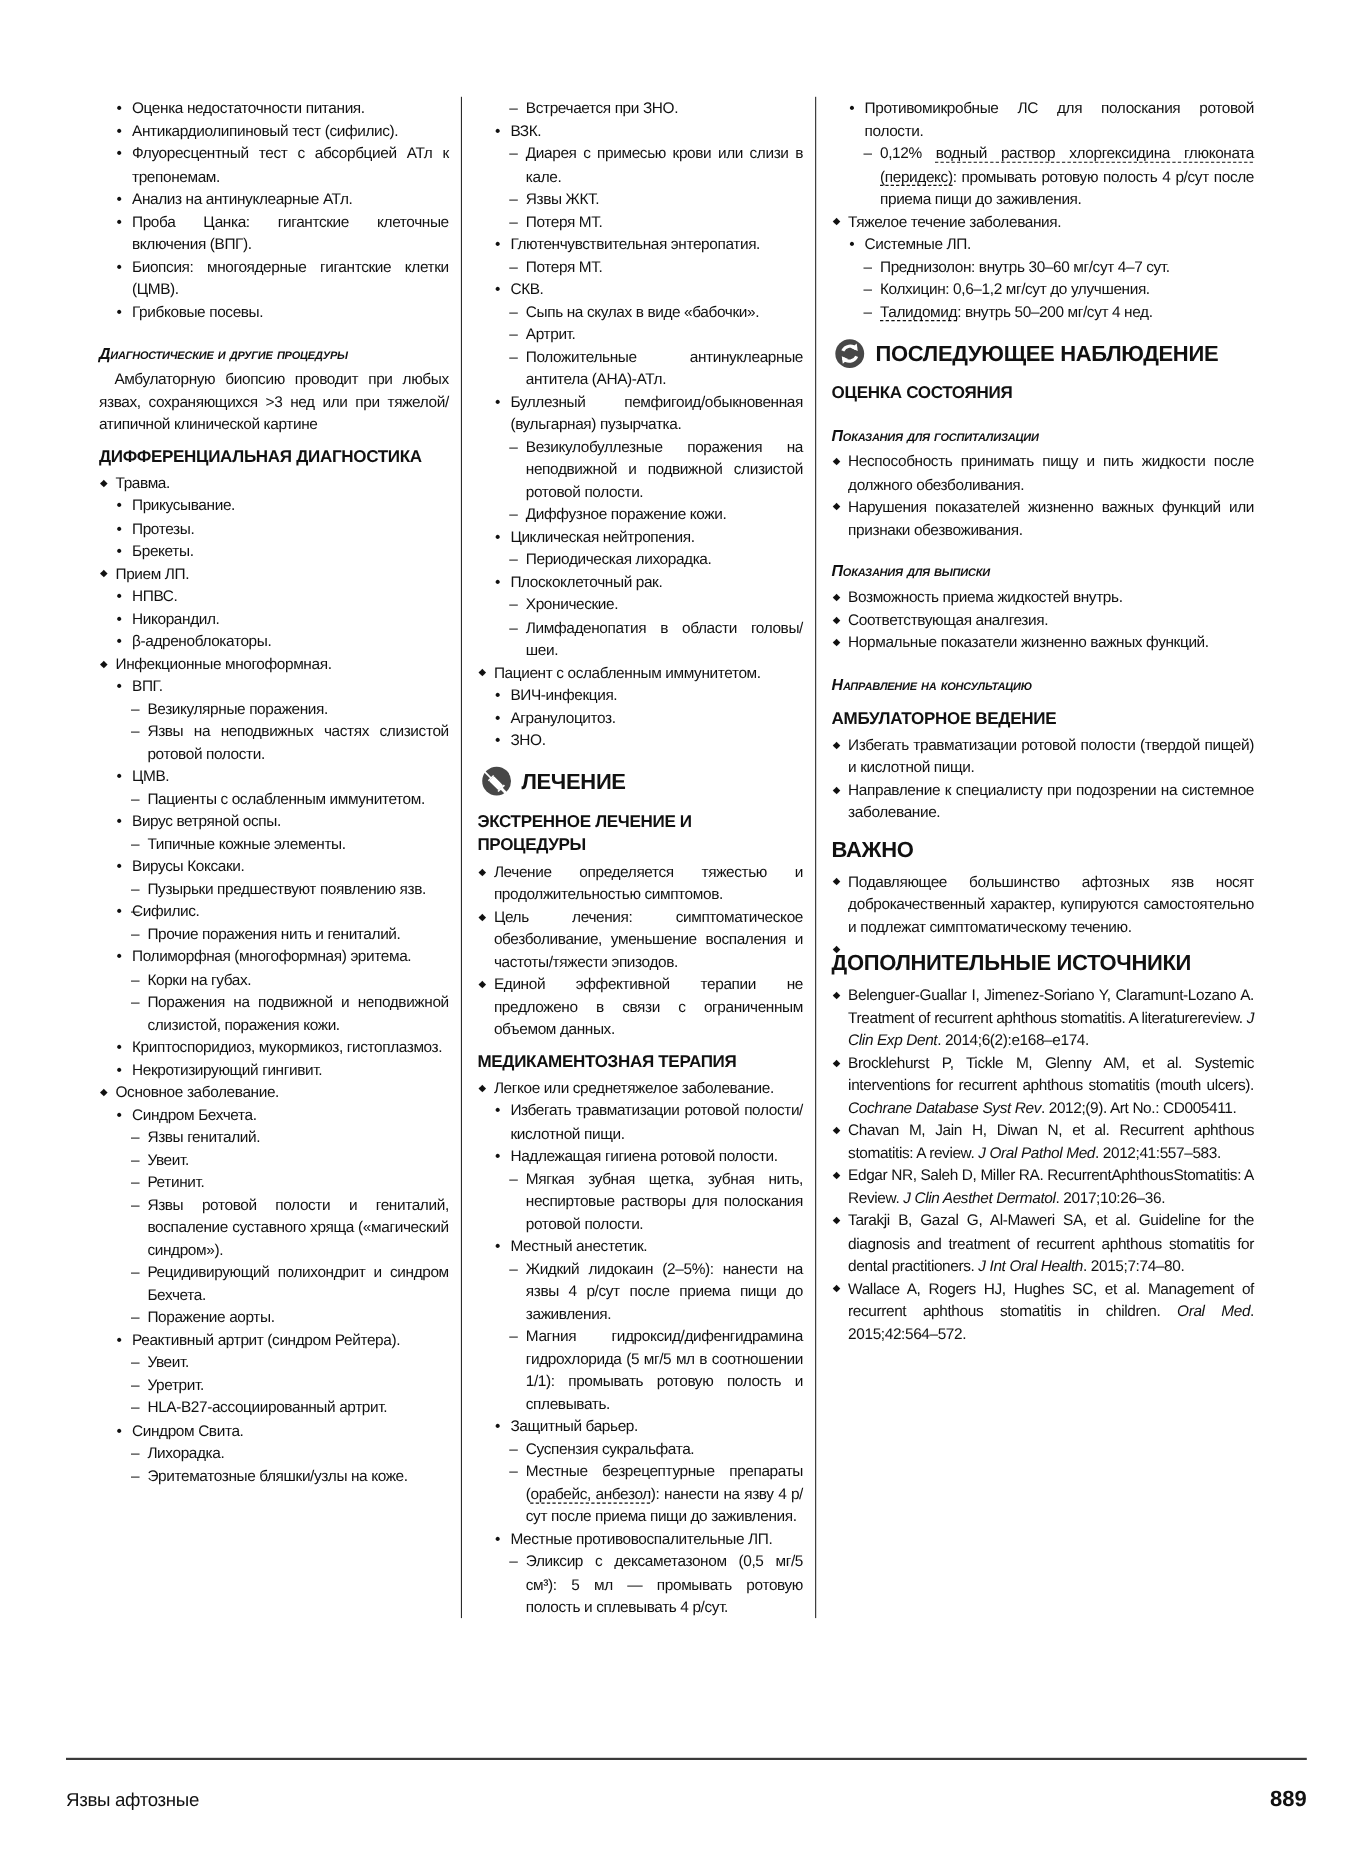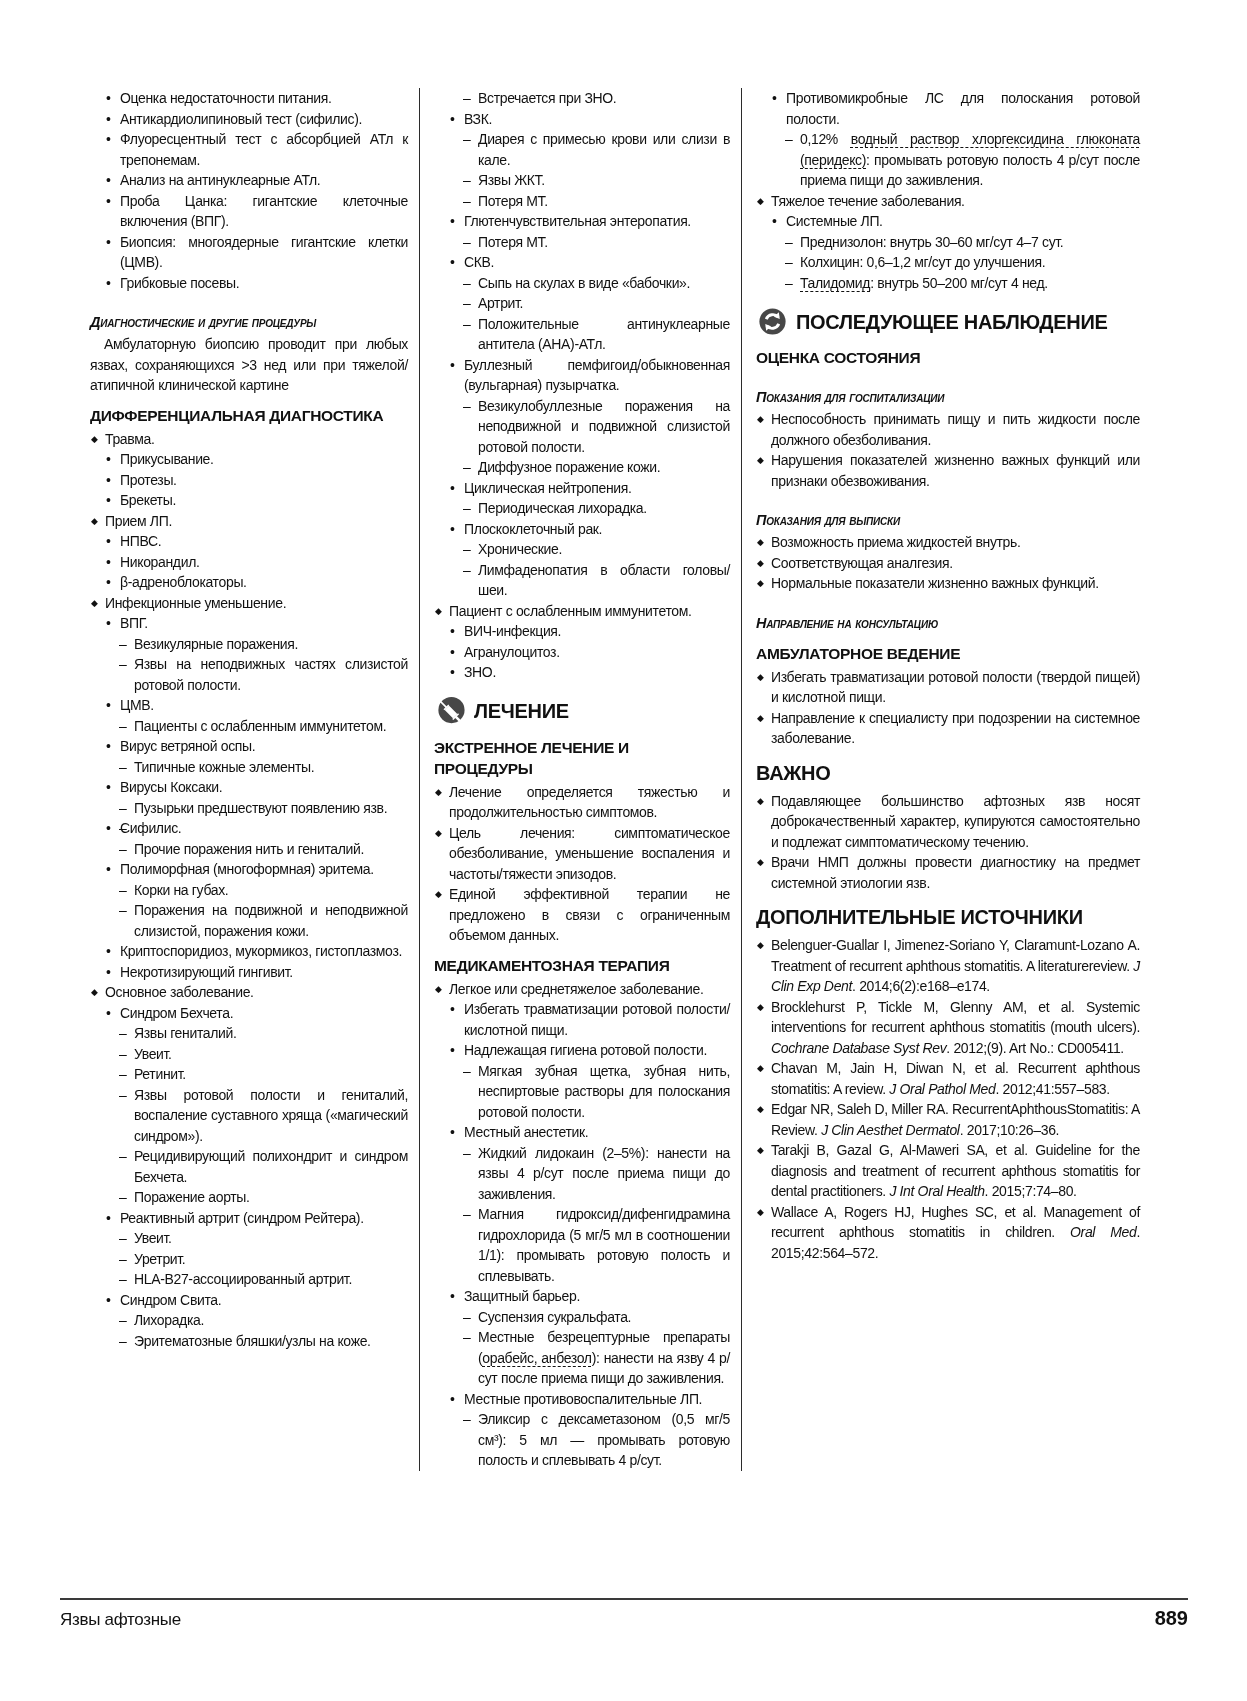--- a/index.html
+++ b/index.html
@@ -46,21 +46,21 @@
   .tn{
     text-decoration-line:underline;
     text-decoration-style:dashed;
     text-decoration-thickness:1px;
     text-underline-offset:3px;
   }
   
   .footer{
     position:absolute;left:60px;top:1598px;width:1128px;
     border-top:2.5px solid #3a3a3a;
-    padding-top:7px;
+    padding-top:25px;
     display:flex;justify-content:space-between;align-items:baseline;
   }
   .footer .ft-left{font-size:17px;letter-spacing:-0.3px;}
   .footer .ft-right{font-size:20px;font-weight:bold;}
 </style>
 </head>
 <body>
 
 <div class="page">
   <div class="content">
@@ -76,21 +76,21 @@
         <div class="para">Амбулаторную биопсию проводит при любых язвах, сохраняющихся &gt;3 нед или при тяжелой/атипичной клинической картине</div>
         <div class="h2">ДИФФЕРЕНЦИАЛЬНАЯ ДИАГНОСТИКА</div>
         <div class="it i1"><span class="mk">◆</span><span class="tx">Травма.</span></div>
         <div class="it i2"><span class="mk">•</span><span class="tx">Прикусывание.</span></div>
         <div class="it i2"><span class="mk">•</span><span class="tx">Протезы.</span></div>
         <div class="it i2"><span class="mk">•</span><span class="tx">Брекеты.</span></div>
         <div class="it i1"><span class="mk">◆</span><span class="tx">Прием ЛП.</span></div>
         <div class="it i2"><span class="mk">•</span><span class="tx">НПВС.</span></div>
         <div class="it i2"><span class="mk">•</span><span class="tx">Никорандил.</span></div>
         <div class="it i2"><span class="mk">•</span><span class="tx">β-адреноблокаторы.</span></div>
-        <div class="it i1"><span class="mk">◆</span><span class="tx">Инфекционные уменьшение.</span></div>
+        <div class="it i1"><span class="mk">◆</span><span class="tx">Инфекционные многоформная.</span></div>
         <div class="it i2"><span class="mk">•</span><span class="tx">ВПГ.</span></div>
         <div class="it i3"><span class="mk">–</span><span class="tx">Везикулярные поражения.</span></div>
         <div class="it i3"><span class="mk">–</span><span class="tx">Язвы на неподвижных частях слизистой ротовой полости.</span></div>
         <div class="it i2"><span class="mk">•</span><span class="tx">ЦМВ.</span></div>
         <div class="it i3"><span class="mk">–</span><span class="tx">Пациенты с ослабленным иммунитетом.</span></div>
         <div class="it i2"><span class="mk">•</span><span class="tx">Вирус ветряной оспы.</span></div>
         <div class="it i3"><span class="mk">–</span><span class="tx">Типичные кожные элементы.</span></div>
         <div class="it i2"><span class="mk">•</span><span class="tx">Вирусы Коксаки.</span></div>
         <div class="it i3"><span class="mk">–</span><span class="tx">Пузырьки предшествуют появлению язв.</span></div>
         <div class="it i3"><span class="mk">–</span></div>
@@ -205,21 +205,21 @@
         <div class="it i1"><span class="mk">◆</span><span class="tx">Соответствующая аналгезия.</span></div>
         <div class="it i1"><span class="mk">◆</span><span class="tx">Нормальные показатели жизненно важных функций.</span></div>
         <div class="h3">Направление на консультацию</div>
         <div class="h2">АМБУЛАТОРНОЕ ВЕДЕНИЕ</div>
         <div class="it i1"><span class="mk">◆</span><span class="tx">Избегать травматизации ротовой полости (твердой пищей) и кислотной пищи.</span></div>
         <div class="it i1"><span class="mk">◆</span><span class="tx">Направление к специалисту при подозрении на системное заболевание.</span></div>
         <div class="h1">
           <span>ВАЖНО</span>
         </div>
         <div class="it i1"><span class="mk">◆</span><span class="tx">Подавляющее большинство афтозных язв носят доброкачественный характер, купируются самостоятельно и подлежат симптоматическому течению.</span></div>
-        <div class="it i1"><span class="mk">◆</span><span class="tx">Врачи НМП должны провести диагностику на предмет системной этиологии язв.</span></div>
+        <div class="it i1"><span class="mk">◆</span></div>
         <div class="h1">
           <span>ДОПОЛНИТЕЛЬНЫЕ ИСТОЧНИКИ</span>
         </div>
         <div class="it i1"><span class="mk">◆</span><span class="tx">Belenguer-Guallar I, Jimenez-Soriano Y, Claramunt-Lozano A. Treatment of recurrent aphthous stomatitis. A literaturereview. <i>J Clin Exp Dent</i>. 2014;6(2):e168–e174.</span></div>
         <div class="it i1"><span class="mk">◆</span><span class="tx">Brocklehurst P, Tickle M, Glenny AM, et al. Systemic interventions for recurrent aphthous stomatitis (mouth ulcers). <i>Cochrane Database Syst Rev</i>. 2012;(9). Art No.: CD005411.</span></div>
         <div class="it i1"><span class="mk">◆</span><span class="tx">Chavan M, Jain H, Diwan N, et al. Recurrent aphthous stomatitis: A review. <i>J Oral Pathol Med</i>. 2012;41:557–583.</span></div>
         <div class="it i1"><span class="mk">◆</span><span class="tx">Edgar NR, Saleh D, Miller RA. RecurrentAphthousStomatitis: A Review. <i>J Clin Aesthet Dermatol</i>. 2017;10:26–36.</span></div>
         <div class="it i1"><span class="mk">◆</span><span class="tx">Tarakji B, Gazal G, Al-Maweri SA, et al. Guideline for the diagnosis and treatment of recurrent aphthous stomatitis for dental practitioners. <i>J Int Oral Health</i>. 2015;7:74–80.</span></div>
         <div class="it i1"><span class="mk">◆</span><span class="tx">Wallace A, Rogers HJ, Hughes SC, et al. Management of recurrent aphthous stomatitis in children. <i>Oral Med</i>. 2015;42:564–572.</span></div>
       </div>

